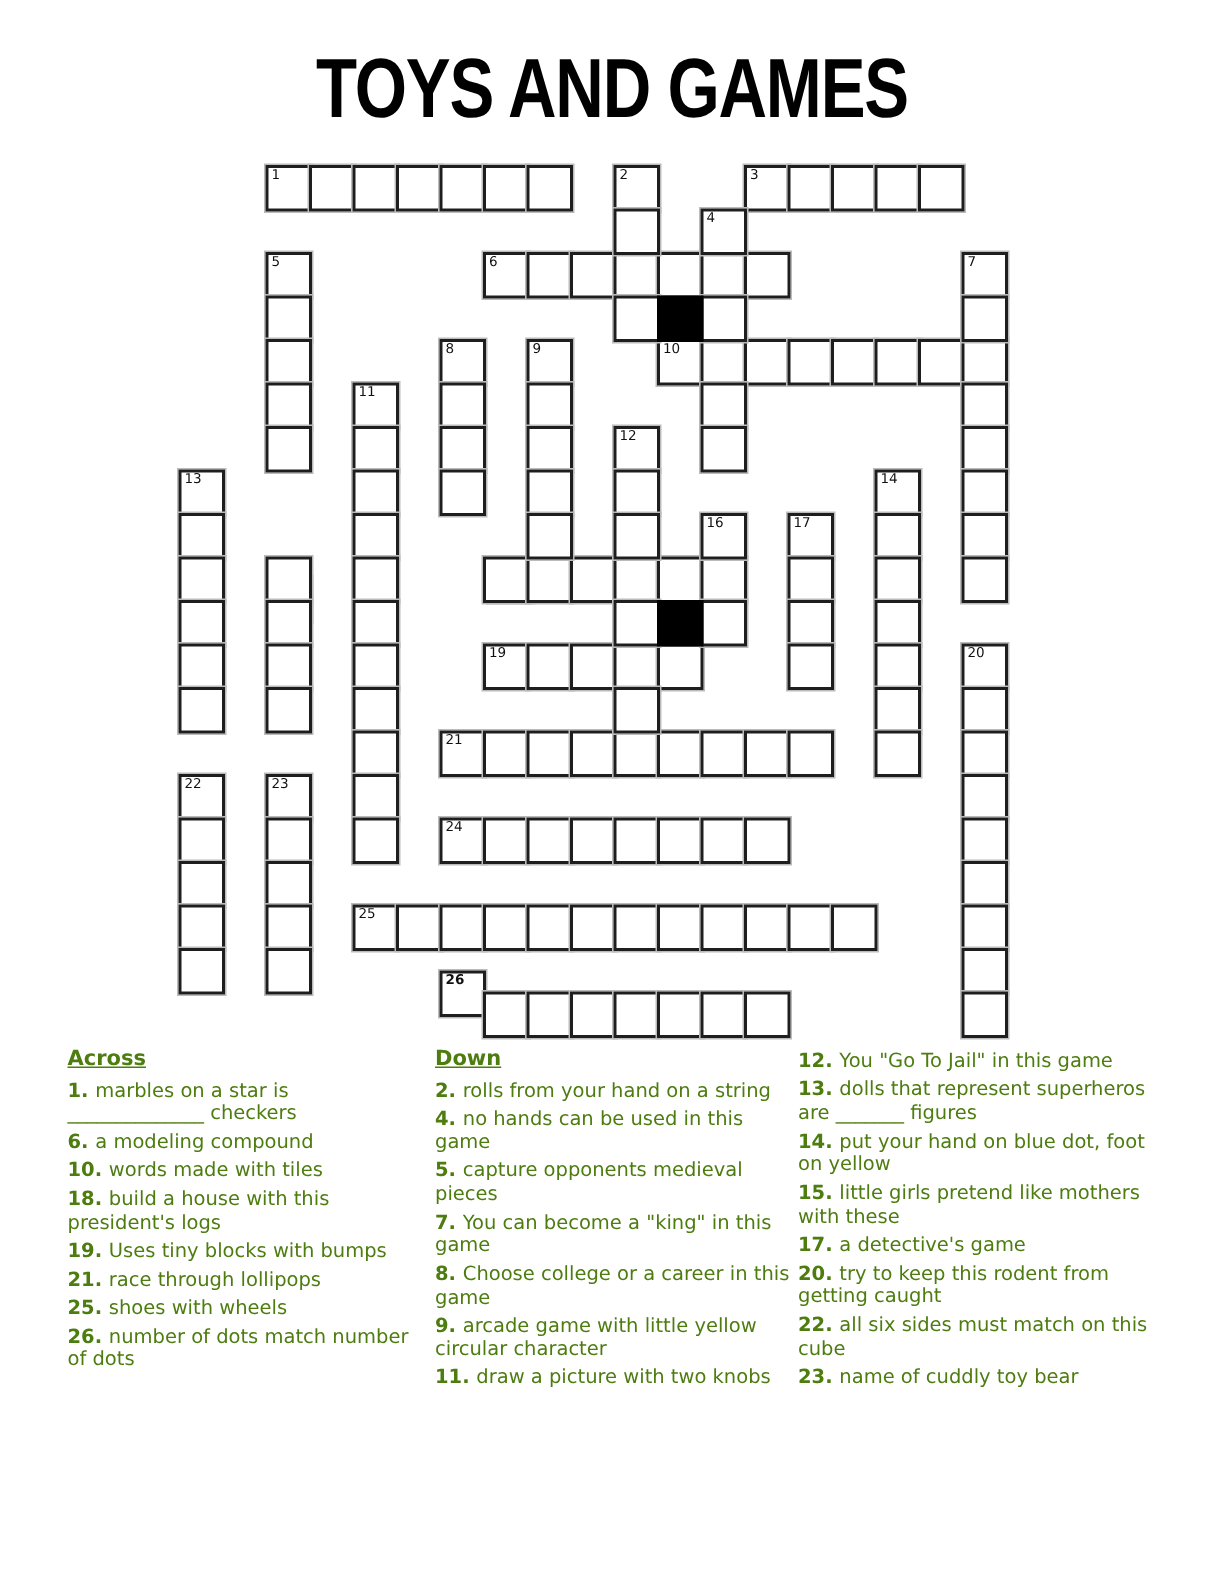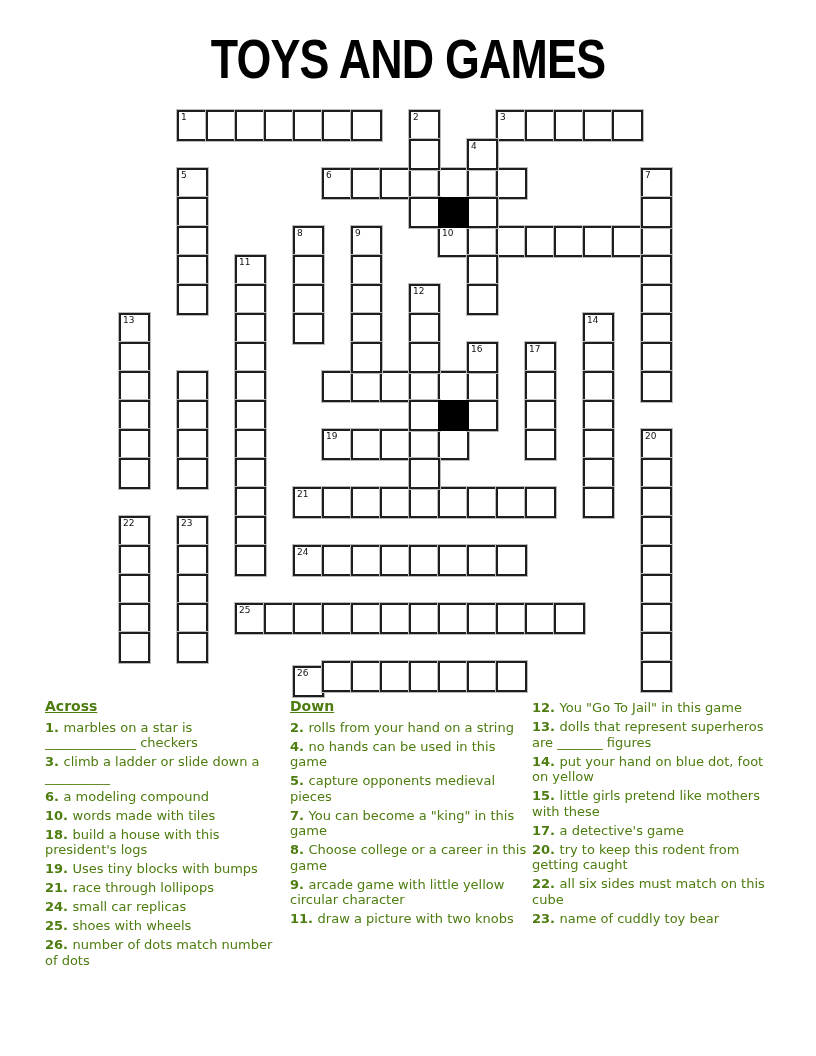--- a/index.html
+++ b/index.html
@@ -104,21 +104,21 @@
       <div class="cell" style="left: 293px; top: 603px;"></div>
       <div class="cell" style="left: 322px; top: 603px;"></div>
       <div class="cell" style="left: 351px; top: 603px;"></div>
       <div class="cell" style="left: 380px; top: 603px;"></div>
       <div class="cell" style="left: 409px; top: 603px;"></div>
       <div class="cell" style="left: 438px; top: 603px;"></div>
       <div class="cell" style="left: 467px; top: 603px;"></div>
       <div class="cell" style="left: 496px; top: 603px;"></div>
       <div class="cell" style="left: 525px; top: 603px;"></div>
       <div class="cell" style="left: 554px; top: 603px;"></div>
-      <div class="cell" style="left: 293px; top: 666px;">
+      <div class="cell" style="left: 293px; top: 647px; font-weight: bold;">
         <span class="num">26</span>
       </div>
       <div class="cell" style="left: 322px; top: 661px;"></div>
       <div class="cell" style="left: 351px; top: 661px;"></div>
       <div class="cell" style="left: 380px; top: 661px;"></div>
       <div class="cell" style="left: 409px; top: 661px;"></div>
       <div class="cell" style="left: 438px; top: 661px;"></div>
       <div class="cell" style="left: 467px; top: 661px;"></div>
       <div class="cell" style="left: 496px; top: 661px;"></div>
       <div class="cell" style="left: 409px; top: 110px;">
@@ -241,27 +241,25 @@
       <div class="cell" style="left: 177px; top: 603px;"></div>
       <div class="cell" style="left: 177px; top: 632px;"></div>
       <div class="black" style="left: 438px; top: 197px;"></div>
       <div class="black" style="left: 438px; top: 400px;"></div>
     </div>
 
   <div class="clues" id="col-across" style="left:45px;top:699px;width:238px;">
     <div class="hdr">Across</div>
     <div id="across-list">
         <div class="clue"><b>1. </b><span>marbles on a star is ______________ checkers</span></div>
-        <div class="clue"><b>3. </b><span>climb a ladder or slide down a __________</span></div>
         <div class="clue"><b>6. </b><span>a modeling compound</span></div>
         <div class="clue"><b>10. </b><span>words made with tiles</span></div>
         <div class="clue"><b>18. </b><span>build a house with this president's logs</span></div>
         <div class="clue"><b>19. </b><span>Uses tiny blocks with bumps</span></div>
         <div class="clue"><b>21. </b><span>race through lollipops</span></div>
-        <div class="clue"><b>24. </b><span>small car replicas</span></div>
         <div class="clue"><b>25. </b><span>shoes with wheels</span></div>
         <div class="clue"><b>26. </b><span>number of dots match number of dots</span></div>
       </div>
   </div>
 
   <div class="clues" id="col-down1" style="left:290px;top:699px;width:242px;">
     <div class="hdr">Down</div>
     <div id="down-list-1">
         <div class="clue"><b>2. </b><span>rolls from your hand on a string</span></div>
         <div class="clue"><b>4. </b><span>no hands can be used in this game</span></div>

